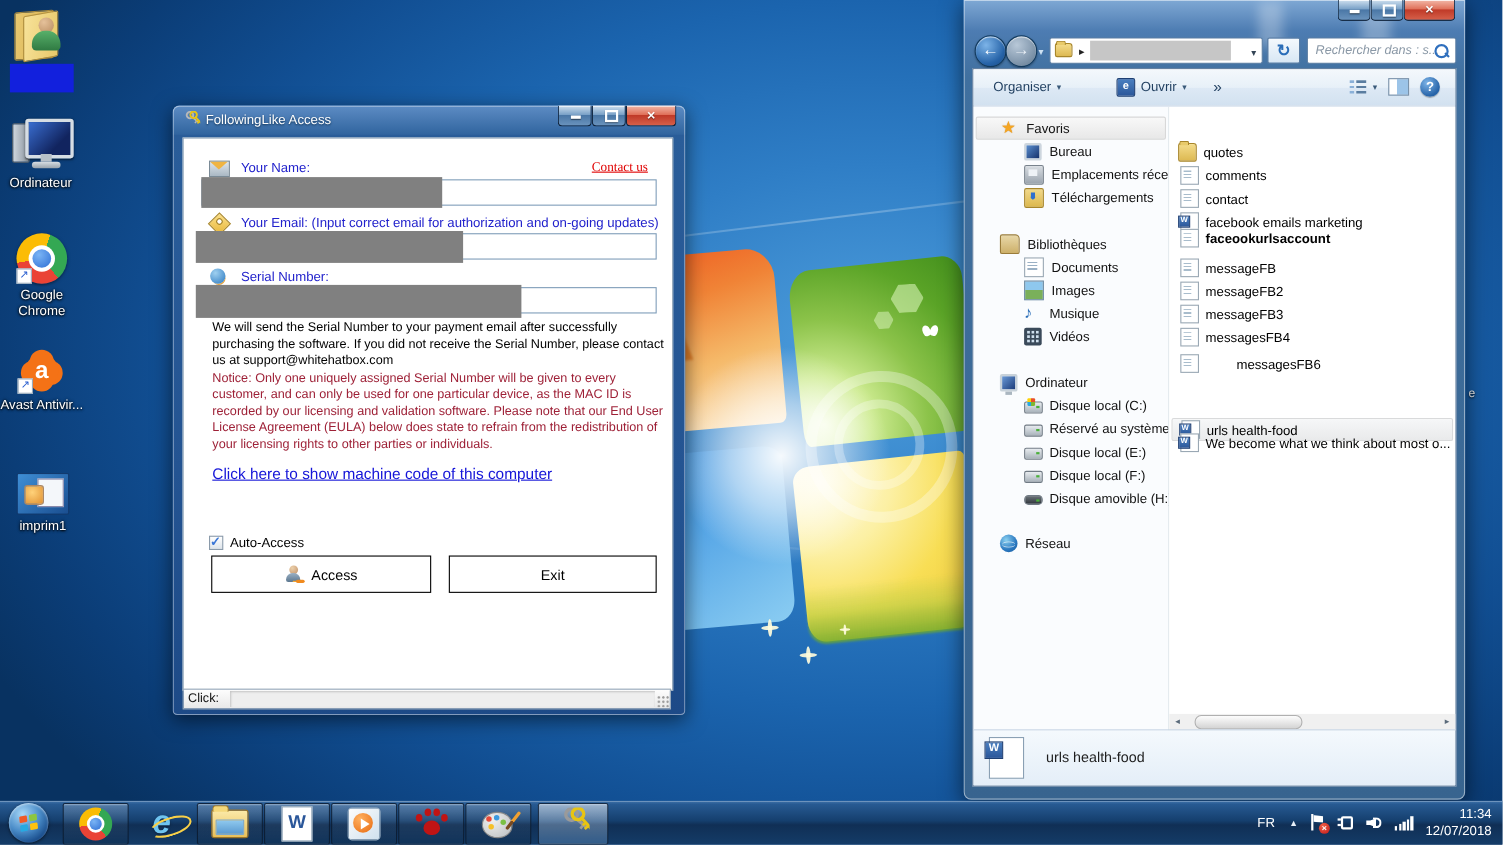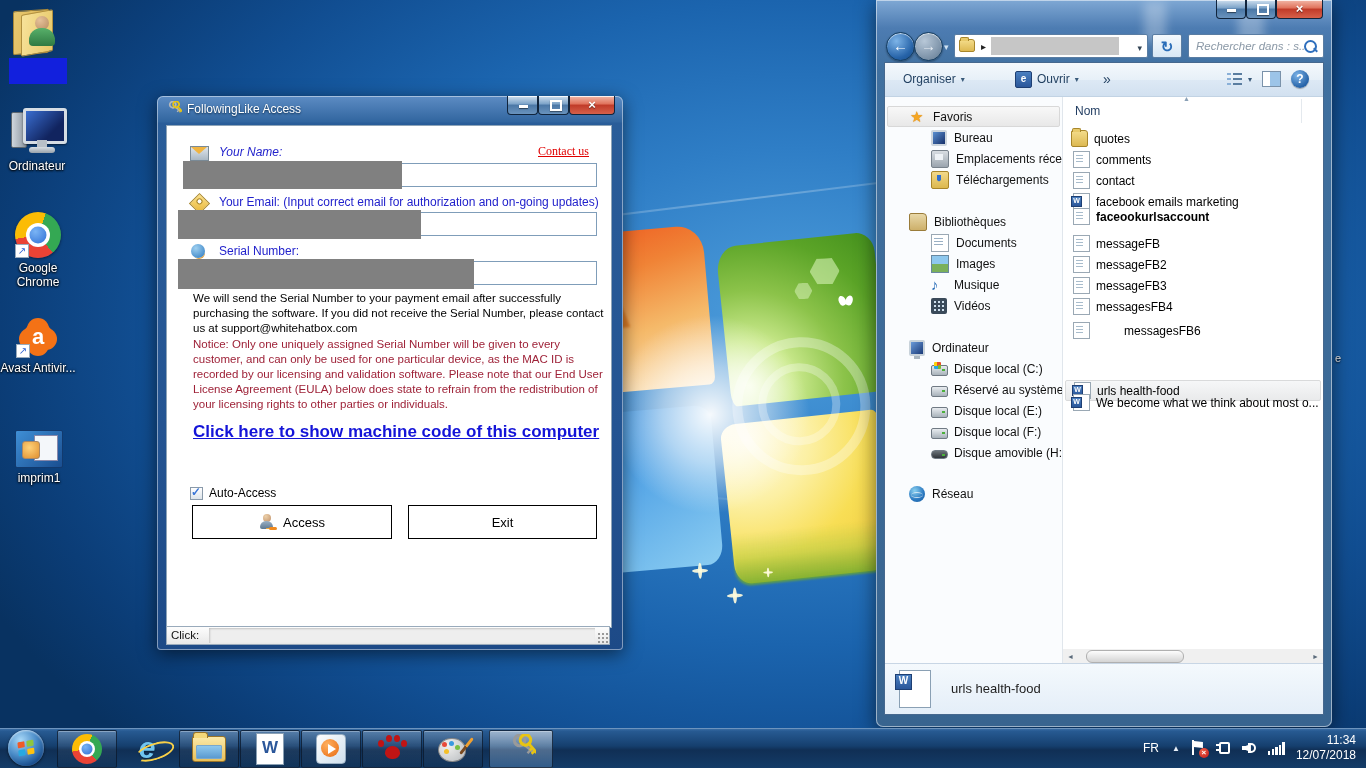--- a/index.html
+++ b/index.html
@@ -103,21 +103,21 @@
   .dlg-link{position:absolute;font-size:12px;color:#e00000;text-decoration:underline;cursor:pointer;}
   .dlg-input{position:absolute;width:414px;height:24px;border:1px solid #7f9db9;background:#fff;box-sizing:border-box;}
   .redact{position:absolute;background:#808080;}
   .ico-env{left:23px;width:17px;height:13px;background:linear-gradient(180deg,#dfe6ec,#aab8c4);border:1px solid #7a8a96;position:absolute;}
   .ico-env::before{content:"";position:absolute;left:0;top:0;border-left:8px solid transparent;border-right:8px solid transparent;border-top:7px solid #f0b441;}
   .ico-tag{left:25px;width:13px;height:13px;background:linear-gradient(135deg,#fce08a,#e8b73a);border:1px solid #a8862a;transform:rotate(45deg);position:absolute;}
   .ico-tag::before{content:"";position:absolute;left:2px;top:2px;width:4px;height:4px;border-radius:50%;background:#fff;border:1px solid #a8862a;}
   .ico-ball{left:24px;width:14px;height:14px;border-radius:50%;background:radial-gradient(circle at 35% 30%,#9fd0f0,#2a78c0);position:absolute;box-shadow:1px 2px 0 -1px #e8a23a;}
   .txt-info{position:absolute;font-size:11.5px;line-height:15px;color:#000;}
   .txt-notice{position:absolute;font-size:11.5px;line-height:15px;color:#9e2137;}
-  .mlink{position:absolute;font-size:17px;color:#1414d8;text-decoration:underline;cursor:pointer;font-weight:bold;}
+  .mlink{position:absolute;font-size:14px;color:#1414d8;text-decoration:underline;cursor:pointer;}
   .chk{position:absolute;width:13px;height:13px;border:1px solid #8a9aaa;background:linear-gradient(180deg,#fff,#dde4ea);box-sizing:border-box;}
   .chk span{position:absolute;left:0px;top:-3px;color:#3a76d6;font-size:12px;font-weight:bold;}
   .chk-label{position:absolute;font-size:12px;color:#000;}
   .dlg-btn{position:absolute;height:34px;background:#fff;border:1px solid #000;box-sizing:border-box;
     display:flex;align-items:center;justify-content:center;font-size:13px;color:#000;cursor:pointer;}
   .ico-person{width:16px;height:16px;position:relative;margin-right:8px;}
   .ico-person .hd{position:absolute;left:4px;top:0;width:8px;height:8px;border-radius:50%;background:radial-gradient(circle at 35% 30%,#ecd0aa,#c09068);}
   .ico-person .bd{position:absolute;left:1px;top:7px;width:13px;height:8px;border-radius:6px 6px 2px 2px;background:linear-gradient(180deg,#9ab0c4,#5d7890);}
   .ico-person .ky{position:absolute;right:-2px;bottom:0;width:8px;height:3px;background:#f08a1e;border-radius:2px;box-shadow:-4px 0 0 -1px #f0a83a;}
 
@@ -377,21 +377,21 @@
         </div>
       <div class="cap-btn close">
           <div class="x">×</div>
         </div>
     </div>
 
     <div class="dlg-client abs">
       <span class="dlg-link" style="top:18px;right:22px;font-family:Liberation Serif, serif;">Contact us</span>
 
       <span class="ico-env" style="top:20px;"></span>
-      <span class="fld-label" style="left:52px;top:19px;font-style:italic;">Your Name:</span>
+      <span class="fld-label" style="left:52px;top:19px;">Your Name:</span>
       <div class="dlg-input" style="left:16px;top:37px;"></div>
       <div class="redact" style="left:16px;top:35px;width:219px;height:28px;"></div>
 
       <span class="ico-tag" style="top:70px;"></span>
       <span class="fld-label" style="left:52px;top:69px;">Your Email: (Input correct email for authorization and on-going updates)</span>
       <div class="dlg-input" style="left:16px;top:86px;"></div>
       <div class="redact" style="left:11px;top:84px;width:243px;height:29px;"></div>
 
       <span class="ico-ball" style="top:118px;"></span>
       <span class="fld-label" style="left:52px;top:118px;">Serial Number:</span>
@@ -556,25 +556,20 @@
               </span>
             <span>Disque amovible (H:)</span>
           </div>
           <div class="sn-row" style="margin-top:20px;">
             <span class="si si-net"></span>
             <span>Réseau</span>
           </div>
         </div>
 
         <div class="filelist">
-          <div class="fl-header">
-            <span class="sort">▲</span>
-            <span class="colname">Nom</span>
-            <span class="coldiv"></span>
-          </div>
           <div class="file-row" style="top:31px;">
               <span class="fi fi-folder"></span>
               <span>quotes</span>
             </div>
           <div class="file-row" style="top:52px;">
               <span class="fi fi-page"></span>
               <span>comments</span>
             </div>
           <div class="file-row" style="top:73px;">
               <span class="fi fi-page"></span>

